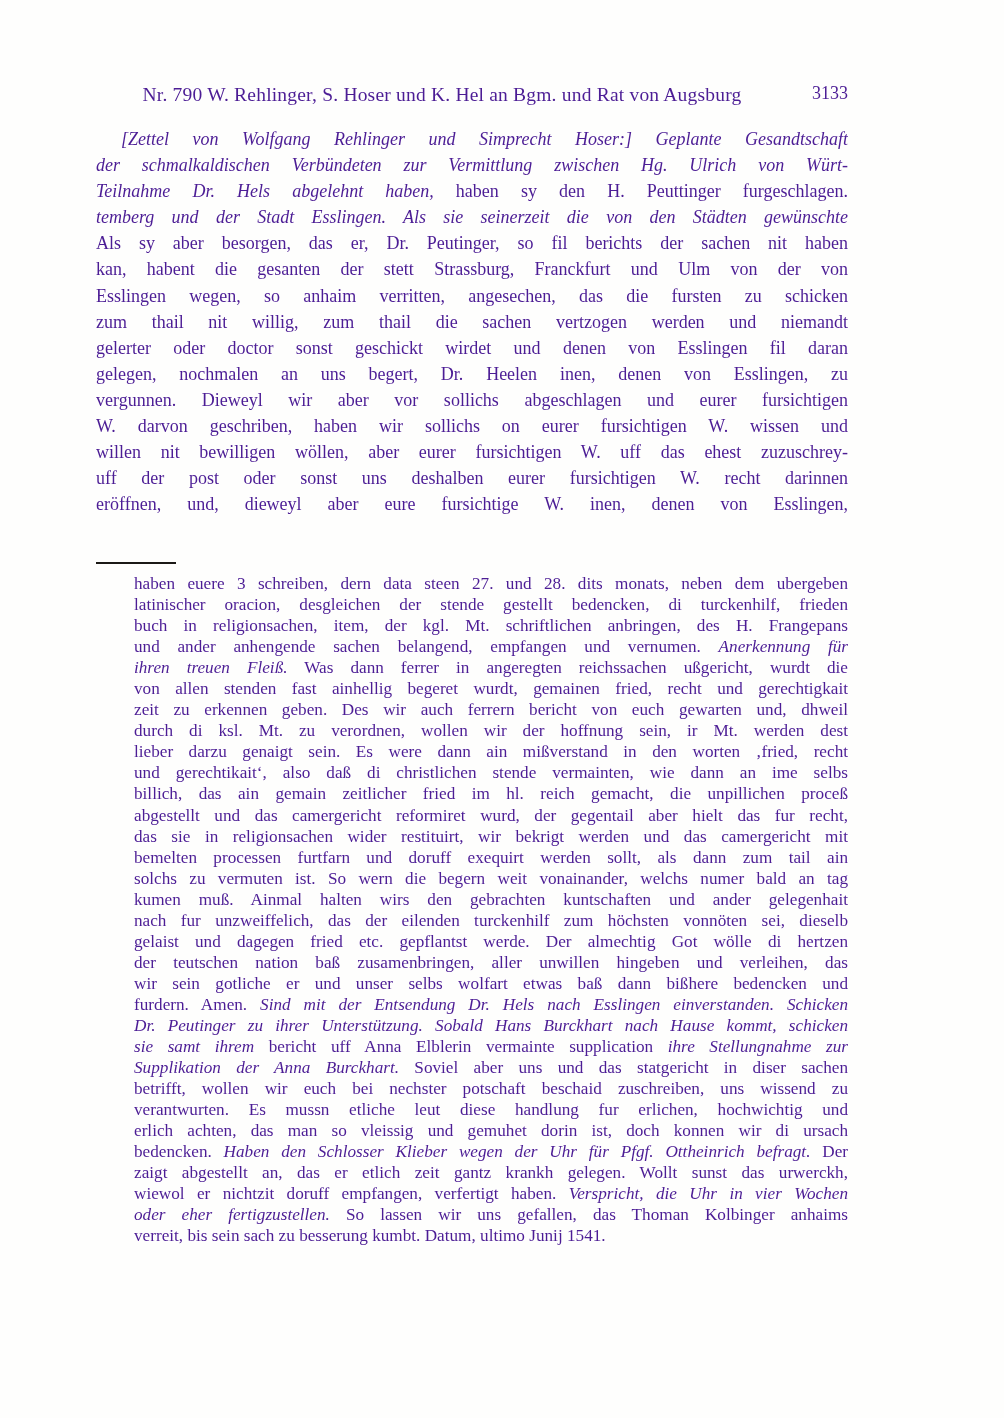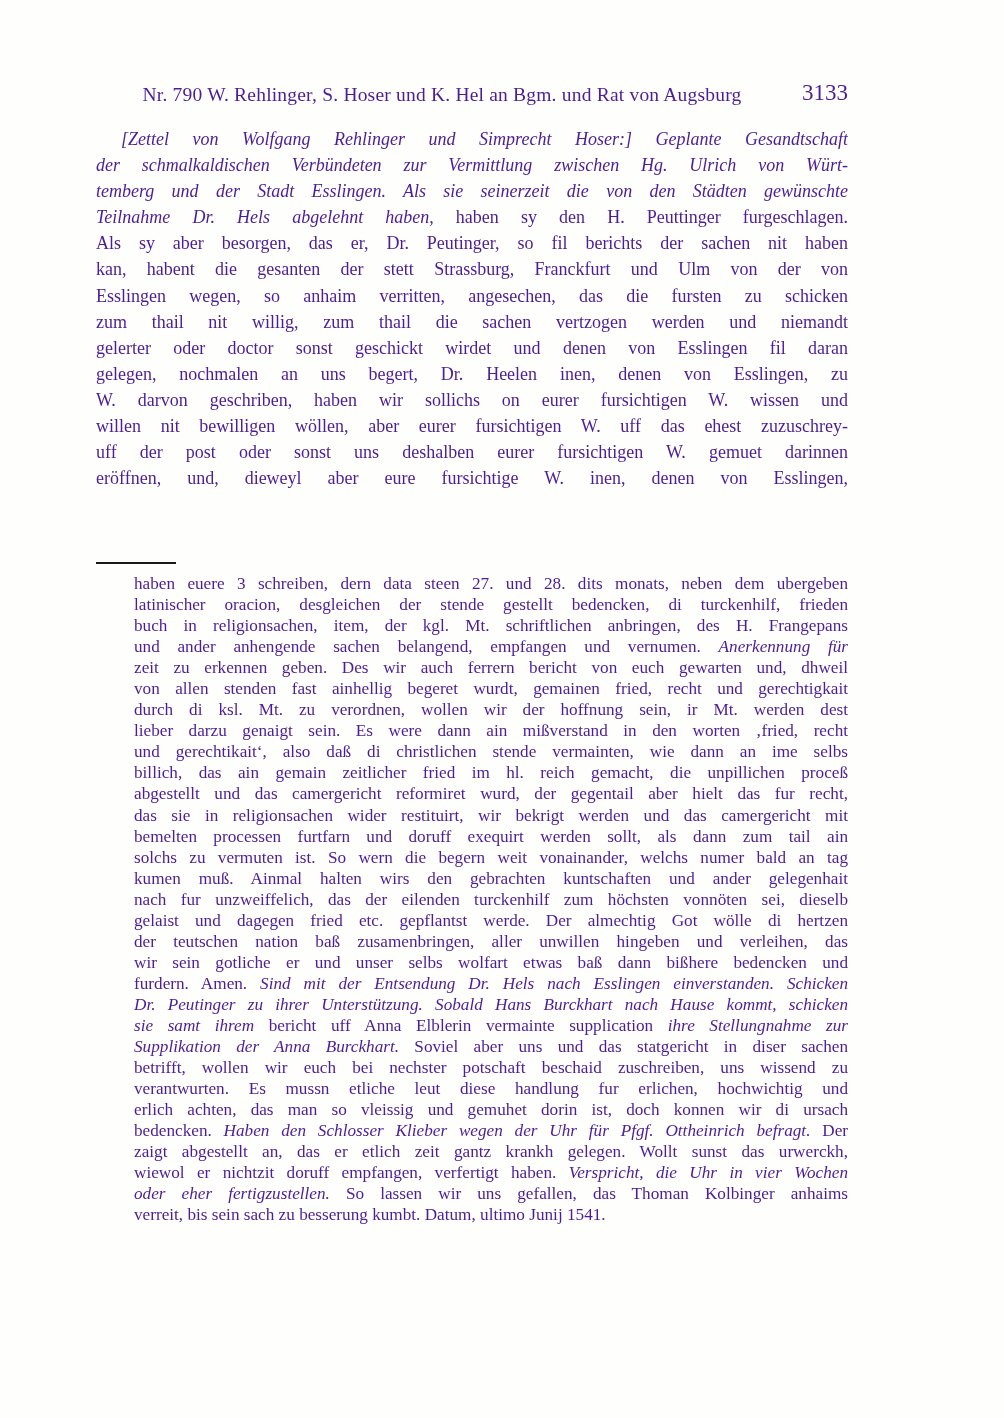--- a/index.html
+++ b/index.html
@@ -34,21 +34,21 @@
     text-align: center;
     font-size: 19.5px;
     line-height: 26px;
     letter-spacing: 0.2px;
     white-space: nowrap;
   }
   .runhead .pagenum {
     position: absolute;
     right: 0;
     top: -2px;
-    font-size: 23px;
+    font-size: 18px;
     line-height: 26px;
   }
   
   .main-block { top: 126px; }
   .foot-block { top: 573px; }
 
   .tline {
     white-space: normal;
     overflow: hidden;
   }
@@ -90,43 +90,45 @@
 <div class="page">
 
   <div class="content runhead">
     <span class="title">Nr. 790 W. Rehlinger, S. Hoser und K. Hel an Bgm. und Rat von Augsburg</span>
     <span class="pagenum">3133</span>
   </div>
 
   <div class="content main-block">
       <div class="tline j ind"><span class="it">[Zettel von Wolfgang Rehlinger und Simprecht Hoser:] Geplante Gesandtschaft</span></div>
       <div class="tline j"><span class="it">der schmalkaldischen Verbündeten zur Vermittlung zwischen Hg. Ulrich von Würt-</span></div>
+      <div class="tline j"><span class="it">Teilnahme Dr. Hels abgelehnt haben,</span><span> haben sy den H. Peuttinger furgeschlagen.</span></div>
       <div class="tline j"><span class="it">temberg und der Stadt Esslingen. Als sie seinerzeit die von den Städten gewünschte</span></div>
-      <div class="tline j"><span class="it">Teilnahme Dr. Hels abgelehnt haben,</span><span> haben sy den H. Peuttinger furgeschlagen.</span></div>
       <div class="tline j"><span>Als sy aber besorgen, das er, Dr. Peutinger, so fil berichts der sachen nit haben</span></div>
       <div class="tline j"><span>kan, habent die gesanten der stett Strassburg, Franckfurt und Ulm von der von</span></div>
       <div class="tline j"><span>Esslingen wegen, so anhaim verritten, angesechen, das die fursten zu schicken</span></div>
       <div class="tline j"><span>zum thail nit willig, zum thail die sachen vertzogen werden und niemandt</span></div>
       <div class="tline j"><span>gelerter oder doctor sonst geschickt wirdet und denen von Esslingen fil daran</span></div>
       <div class="tline j"><span>gelegen, nochmalen an uns begert, Dr. Heelen inen, denen von Esslingen, zu</span></div>
+      <div class="tline j"><span>vergunnen. Dieweyl wir aber vor sollichs abgeschlagen und eurer fursichtigen</span></div>
       <div class="tline j"><span>W. darvon geschriben, haben wir sollichs on eurer fursichtigen W. wissen und</span></div>
       <div class="tline j"><span>willen nit bewilligen wöllen, aber eurer fursichtigen W. uff das ehest zuzuschrey-</span></div>
-      <div class="tline j"><span>uff der post oder sonst uns deshalben eurer fursichtigen W. gemuet darinnen</span></div>
+      <div class="tline j"><span>uff der post oder sonst uns deshalben eurer fursichtigen W. recht darinnen</span></div>
       <div class="tline j"><span>eröffnen, und, dieweyl aber eure fursichtige W. inen, denen von Esslingen,</span></div>
     </div>
 
   <div class="foot-rule"></div>
 
   <div class="content foot-block">
       <div class="tline j"><span>haben euere 3 schreiben, dern data steen 27. und 28. dits monats, neben dem ubergeben</span></div>
       <div class="tline j"><span>latinischer oracion, desgleichen der stende gestellt bedencken, di turckenhilf, frieden</span></div>
       <div class="tline j"><span>buch in religionsachen, item, der kgl. Mt. schriftlichen anbringen, des H. Frangepans</span></div>
       <div class="tline j"><span>und ander anhengende sachen belangend, empfangen und vernumen. </span><span class="it">Anerkennung für</span></div>
+      <div class="tline j"><span class="it">ihren treuen Fleiß.</span><span> Was dann ferrer in angeregten reichssachen ußgericht, wurdt die</span></div>
+      <div class="tline j"><span>von allen stenden fast ainhellig begeret wurdt, gemainen fried, recht und gerechtigkait</span></div>
       <div class="tline j"><span>zeit zu erkennen geben. Des wir auch ferrern bericht von euch gewarten und, dhweil</span></div>
-      <div class="tline j"><span>von allen stenden fast ainhellig begeret wurdt, gemainen fried, recht und gerechtigkait</span></div>
       <div class="tline j"><span>durch di ksl. Mt. zu verordnen, wollen wir der hoffnung sein, ir Mt. werden dest</span></div>
       <div class="tline j"><span>lieber darzu genaigt sein. Es were dann ain mißverstand in den worten ‚fried, recht</span></div>
       <div class="tline j"><span>und gerechtikait‘, also daß di christlichen stende vermainten, wie dann an ime selbs</span></div>
       <div class="tline j"><span>billich, das ain gemain zeitlicher fried im hl. reich gemacht, die unpillichen proceß</span></div>
       <div class="tline j"><span>abgestellt und das camergericht reformiret wurd, der gegentail aber hielt das fur recht,</span></div>
       <div class="tline j"><span>das sie in religionsachen wider restituirt, wir bekrigt werden und das camergericht mit</span></div>
       <div class="tline j"><span>bemelten processen furtfarn und doruff exequirt werden sollt, als dann zum tail ain</span></div>
       <div class="tline j"><span>solchs zu vermuten ist. So wern die begern weit vonainander, welchs numer bald an tag</span></div>
       <div class="tline j"><span>kumen muß. Ainmal halten wirs den gebrachten kuntschaften und ander gelegenhait</span></div>
       <div class="tline j"><span>nach fur unzweiffelich, das der eilenden turckenhilf zum höchsten vonnöten sei, dieselb</span></div>

